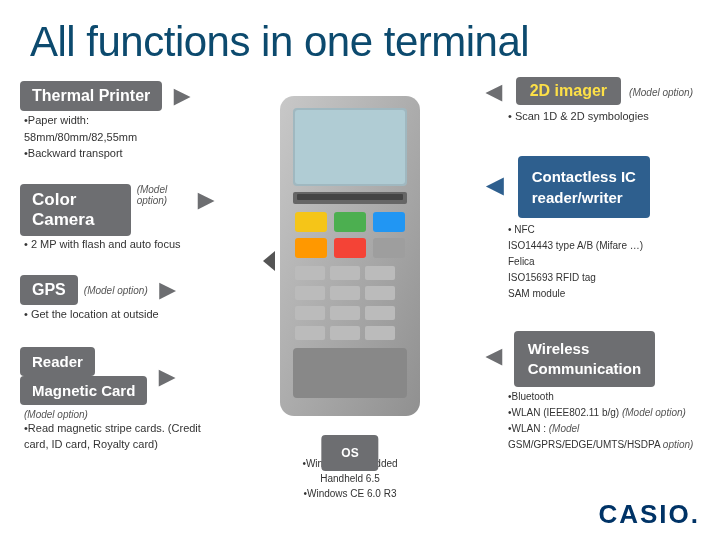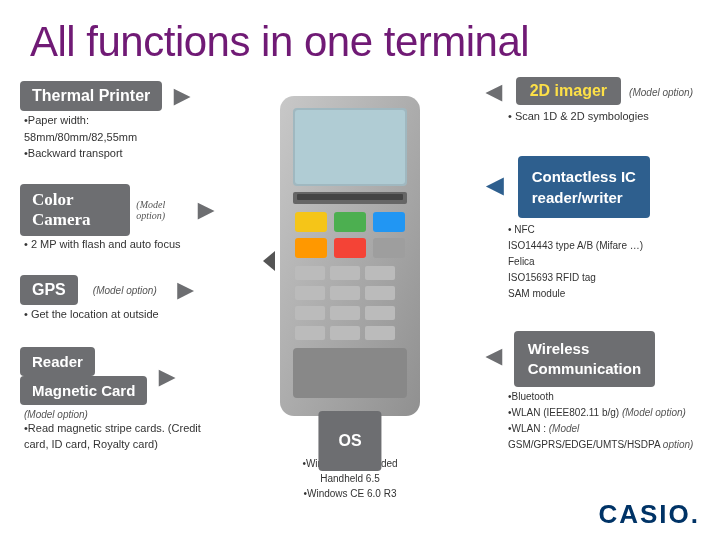--- a/index.html
+++ b/index.html
@@ -8,21 +8,21 @@
       height: 540px;
       background: #ffffff;
       font-family: Arial, sans-serif;
       overflow: hidden;
       position: relative;
     }
 
     .page-title {
       font-size: 42px;
       font-weight: 300;
-      color: #701a75;
+      color: #0c4a6e;
       padding: 18px 30px 10px 30px;
       letter-spacing: -0.5px;
     }
 
     .main-content {
       display: flex;
       padding: 0 20px;
       position: relative;
       height: calc(540px - 80px);
     }
@@ -83,23 +83,23 @@
     }
 
     
     .os-box {
       position: absolute;
       bottom: 30px;
       left: 50%;
       transform: translateX(-50%);
       background: #6d6e71;
       color: white;
-      font-size: 16px;
-      font-weight: bold;
-      padding: 21px 20px;
+      font-size: 12px;
+      font-weight: bold;
+      padding: 11px 20px;
       border-radius: 4px;
       text-align: center;
     }
     .os-desc {
       font-size: 10px;
       color: #333;
       line-height: 1.5;
       text-align: center;
       margin-top: 3px;
     }
@@ -216,30 +216,30 @@
         <span class="big-arrow">►</span>
       </div>
       <div class="feature-desc">
         <span>•Paper width:</span><br>
         <span> 58mm/80mm/82,55mm</span><br>
         <span>•Backward transport</span>
       </div>
     </div>
 
     <div class="section-block" style="margin-top:8px;">
-      <div style="display:flex; align-items:center; gap:6px;font-family:Liberation Serif, serif;">
+      <div style="display:flex; gap:6px;">
         <div class="feature-box">Color Camera</div>
         <span class="model-option">(Model option)</span>
         <span class="big-arrow">►</span>
       </div>
       <div class="feature-desc">• 2 MP with flash and auto focus</div>
     </div>
 
     <div class="section-block" style="margin-top:8px;">
-      <div style="display:flex; align-items:center; gap:15px;">
+      <div style="display:flex; align-items:center; gap:6px;">
         <div class="feature-box" style="font-size:16px;">GPS</div>
         <span class="model-option">(Model option)</span>
         <span class="big-arrow">►</span>
       </div>
       <div class="feature-desc">• Get the location at outside</div>
     </div>
 
     <div class="section-block" style="margin-top:10px;">
       <div style="display:flex; align-items:center; gap:6px;">
         <div style="display:flex; flex-direction:column;">

